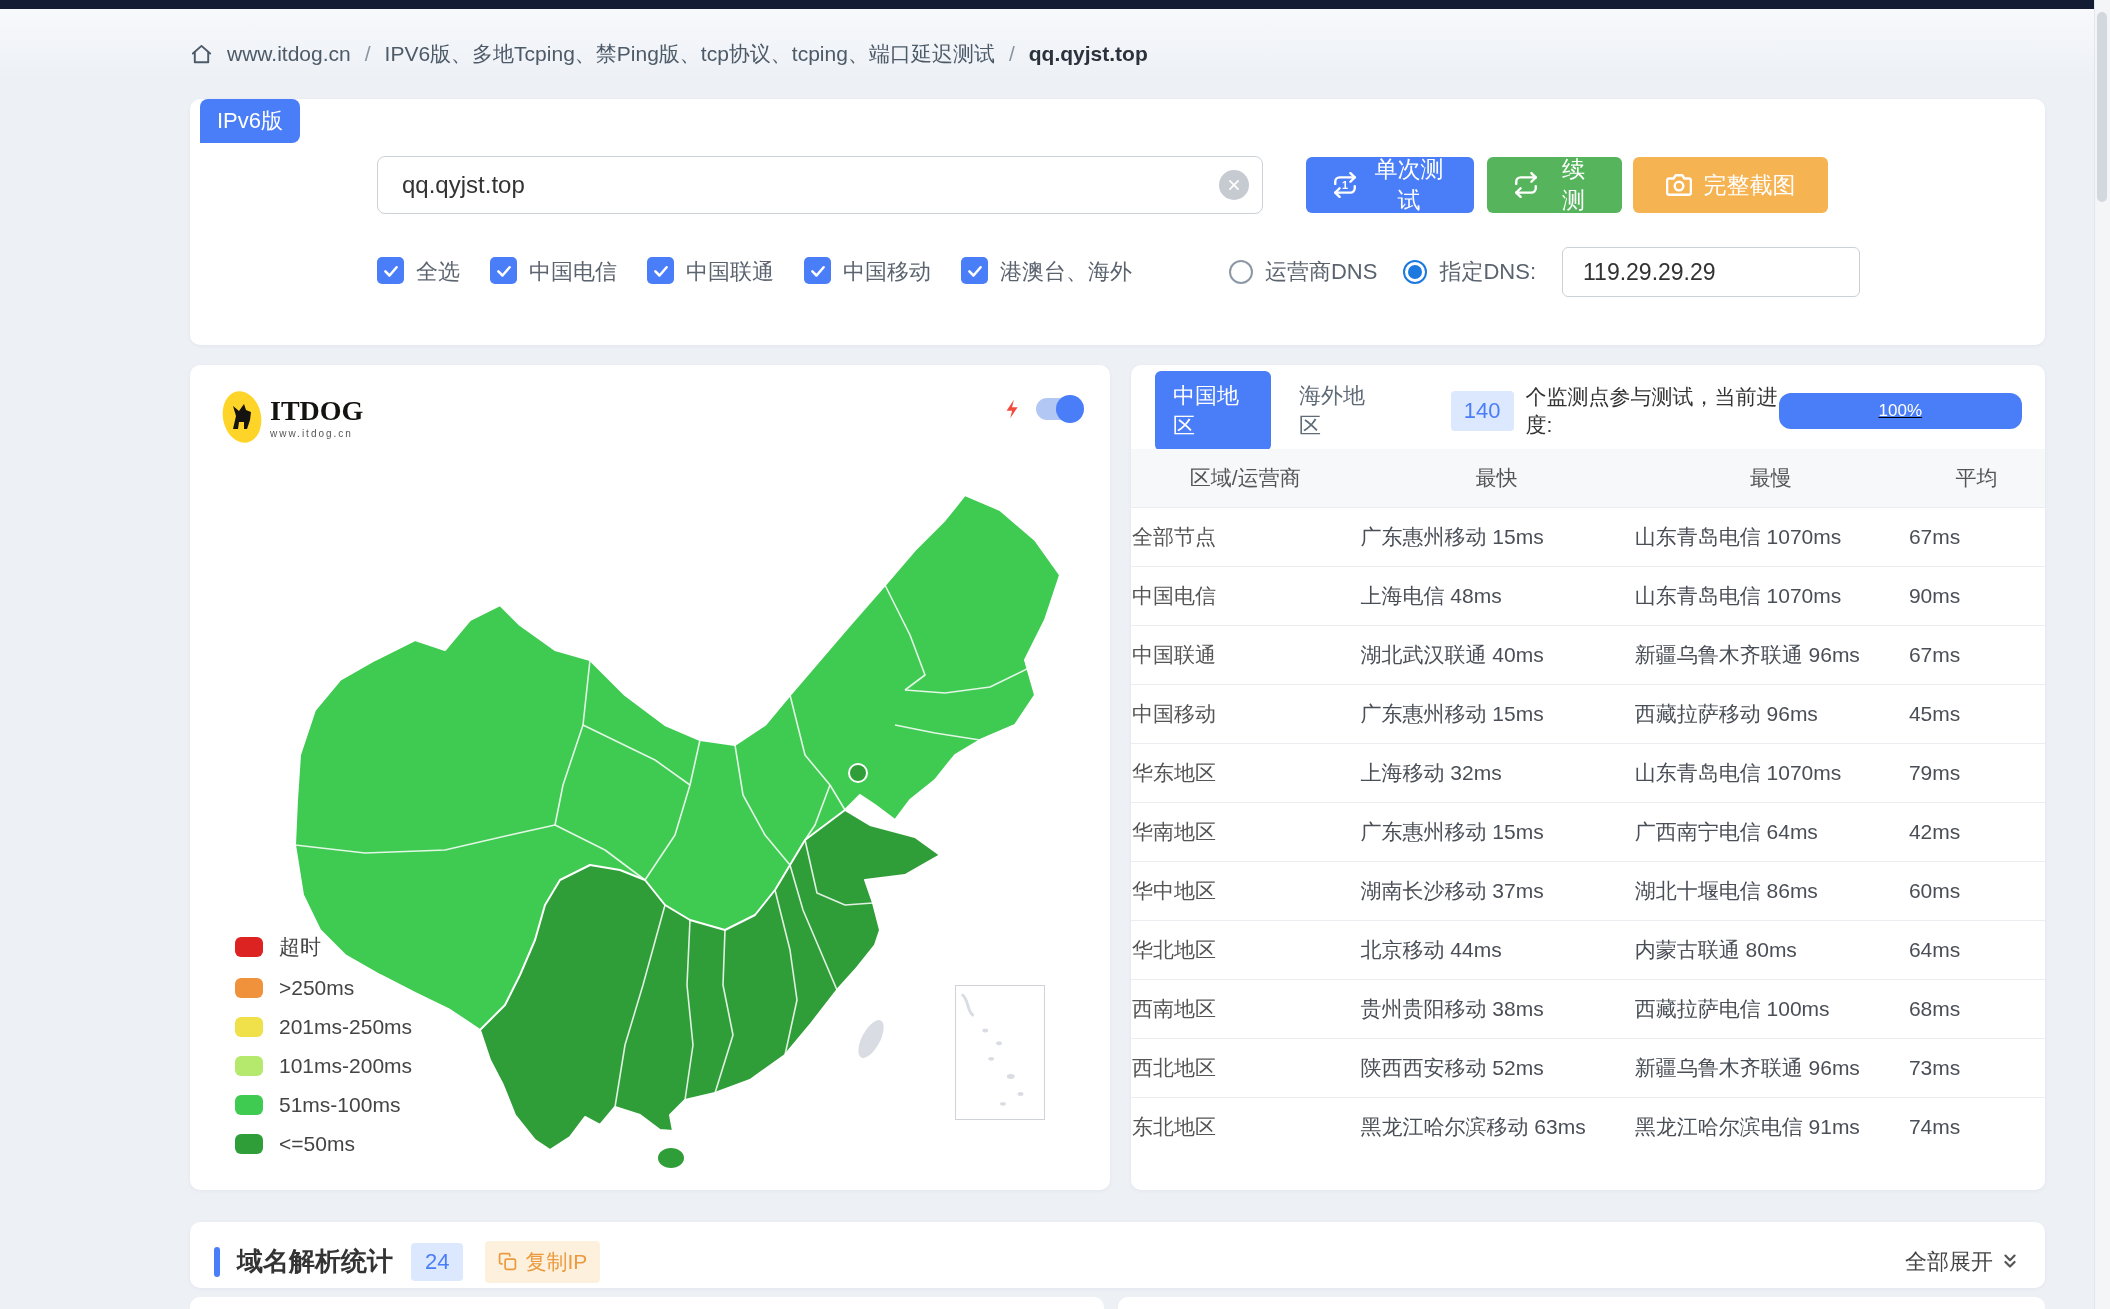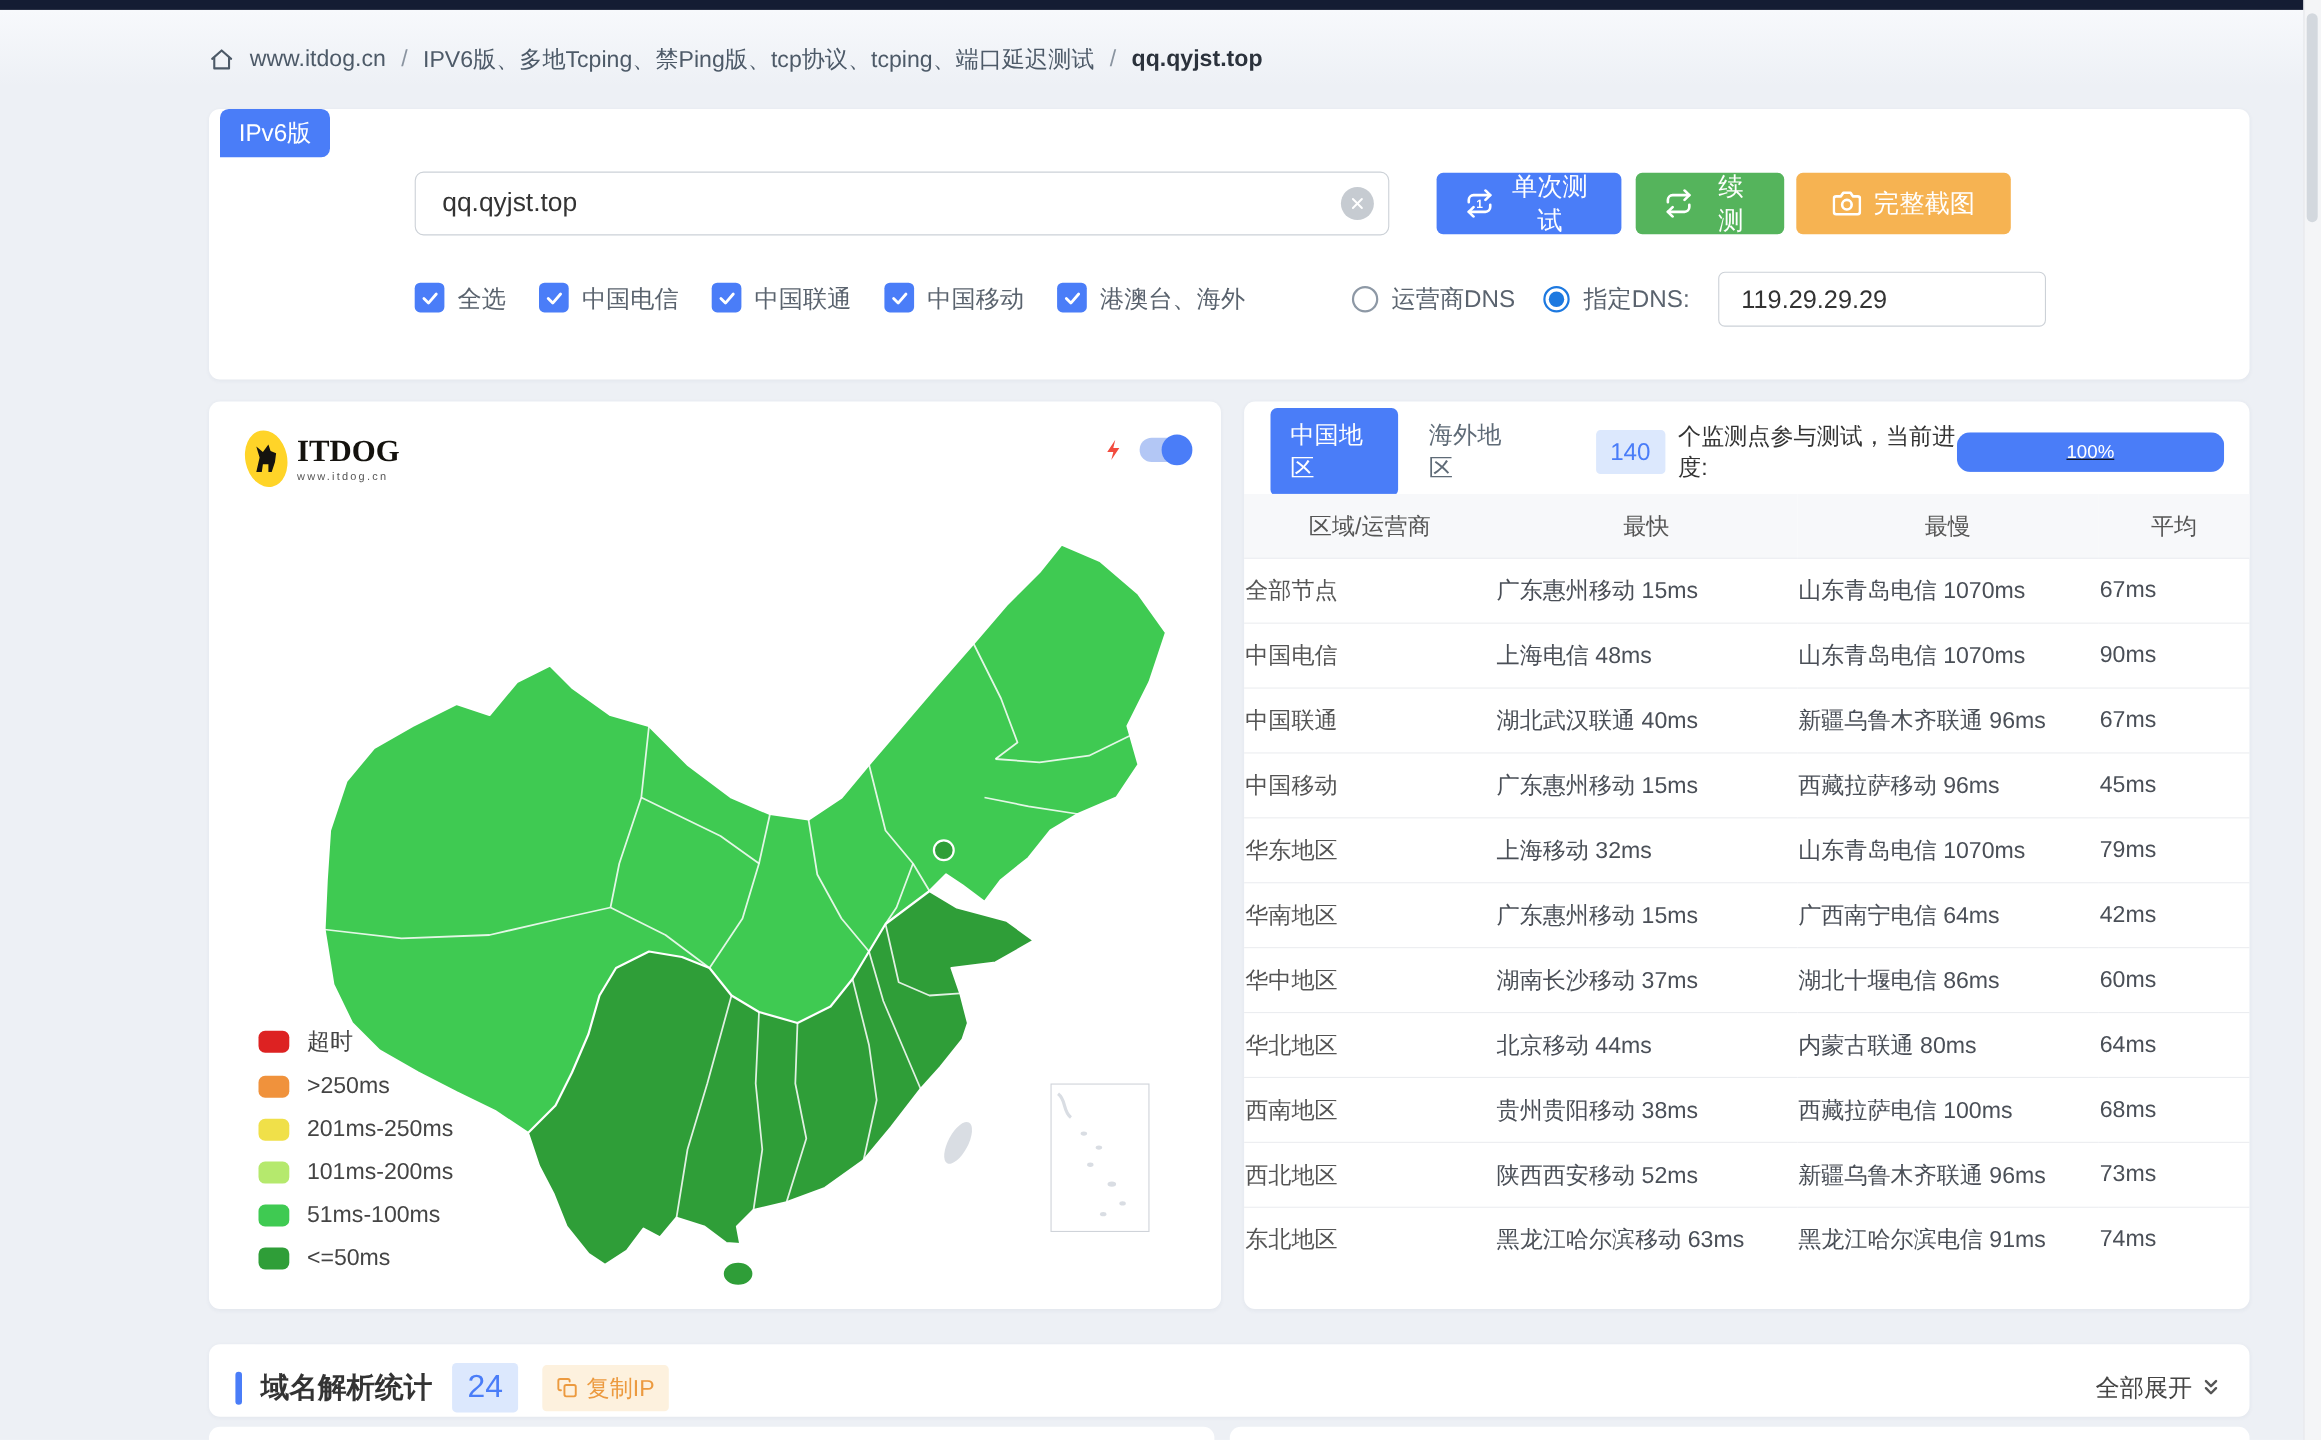--- a/index.html
+++ b/index.html
@@ -99,21 +99,21 @@
   .results-table td{color:#4a4f57;font-size:21px;height:56px;text-align:left;border-top:1px solid #ebedf0;}
   .results-table td.region{color:#555;}
   .results-table col.c1{width:25%;} .results-table col.c2{width:30%;}
   .results-table col.c3{width:30%;} .results-table col.c4{width:15%;}
 
   
   .res-head{position:absolute;left:24px;right:24px;top:0;height:79px;display:flex;align-items:center;}
   .res-bar{width:6px;height:30px;border-radius:3px;background:var(--c-accent_blue,#4a7df8);}
   .res-title{font-size:26px;font-weight:700;color:#333;margin-left:17px;}
   .res-count{margin-left:18px;background:var(--c-badge_blue_bg,#dce8fd);color:var(--c-accent_blue,#4a7df8);
-    font-size:29px;padding:6px 14px;border-radius:4px;}
+    font-size:22px;padding:6px 14px;border-radius:4px;}
   .copy-ip{margin-left:22px;background:var(--c-copy_badge_bg,#fdf1de);color:var(--c-copy_badge_text,#ec9a3f);
     font-size:21px;padding:7px 13px;border-radius:4px;display:flex;align-items:center;gap:8px;cursor:pointer;}
   .copy-ip svg{width:19px;height:19px;stroke:var(--c-copy_badge_text,#ec9a3f);stroke-width:2.2;fill:none;
     stroke-linecap:round;stroke-linejoin:round;}
   .expand-all{margin-left:auto;display:flex;align-items:center;gap:6px;font-size:22px;color:#444;cursor:pointer;}
   .expand-all svg{width:22px;height:22px;stroke:#555;stroke-width:2.4;fill:none;stroke-linecap:round;stroke-linejoin:round;}
 
   .scrollbar{position:absolute;right:0;top:0;width:15px;height:100%;background:#f4f5f7;border-left:1px solid #e4e6ea;}
   .scroll-thumb{position:absolute;left:2px;top:12px;width:10px;height:190px;border-radius:5px;background:#d3d8de;}
 </style>

